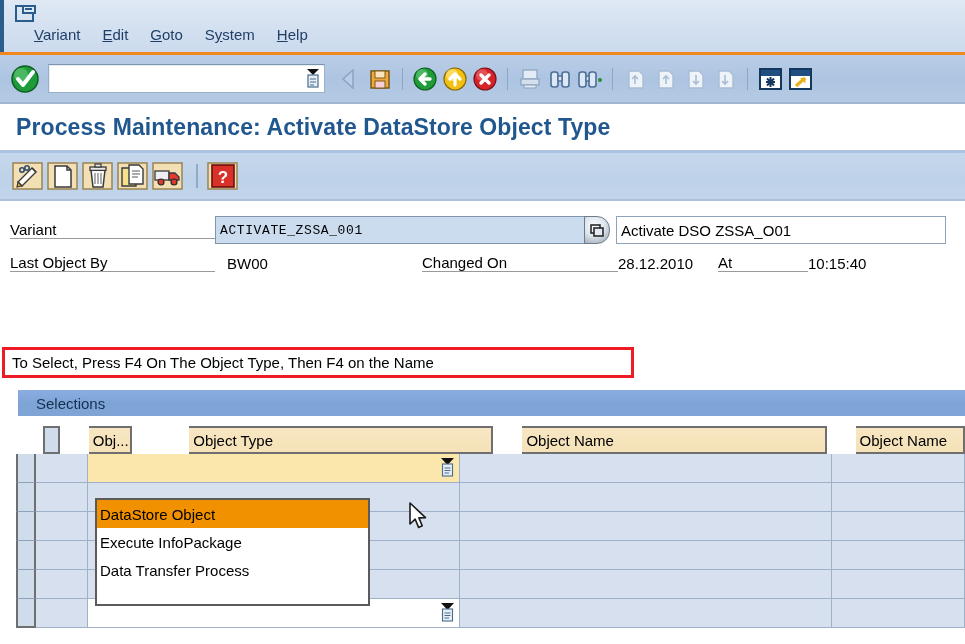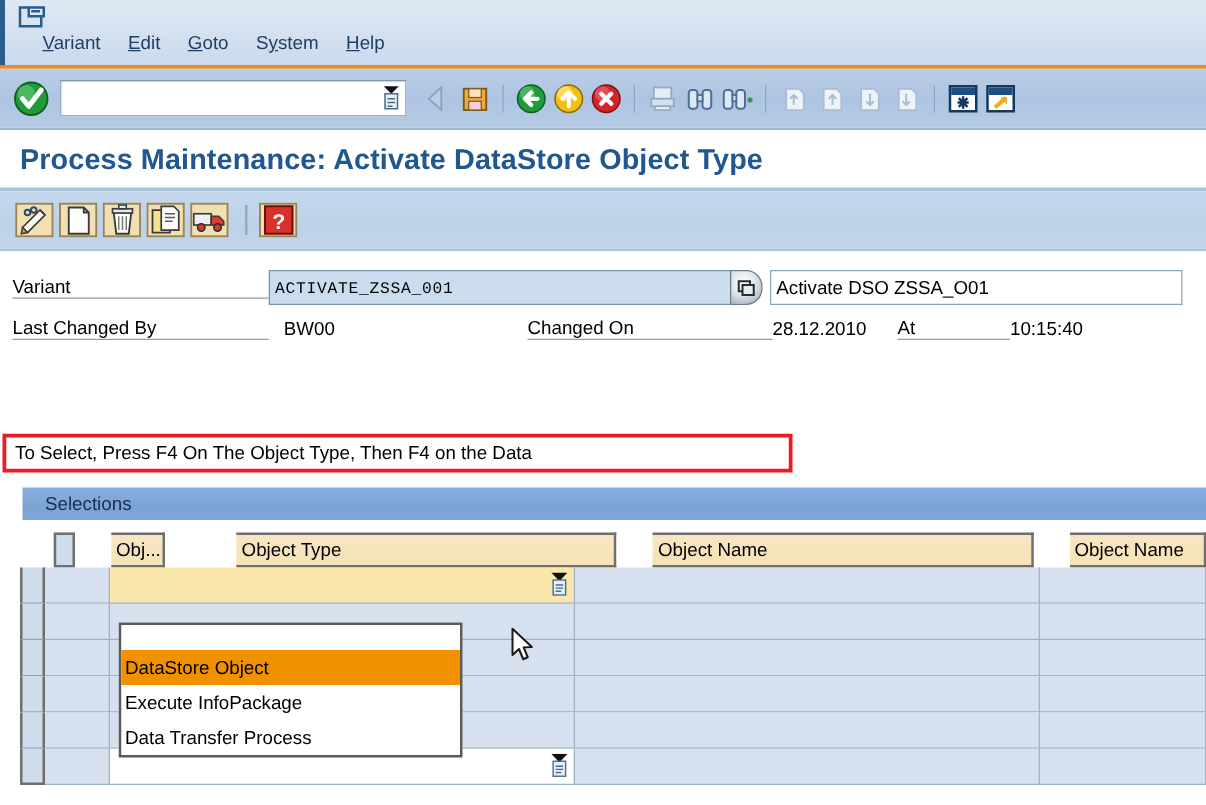--- a/index.html
+++ b/index.html
@@ -269,21 +269,21 @@
   }
   .ddopt {
     height: 28px;
     font-size: 15px;
     color: #000;
     display: flex; align-items: center;
     padding-left: 3px;
     white-space: nowrap;
     cursor: default;
   }
-  .ddopt.sel { background: #f29100; color: #000; margin-top: 20px; }
+  .ddopt.sel { background: #f29100; color: #000; }
 
   .cursor {
     position: absolute;
     left: 408px; top: 502px;
     width: 22px; height: 32px;
     z-index: 60;
     pointer-events: none;
   }
 </style>
 </head>
@@ -513,31 +513,31 @@
       <div class="matchcode">
         <svg width="24" height="26" viewBox="0 0 24 26">
           <rect x="6" y="8" width="9" height="8" fill="none" stroke="#2a2a2a" stroke-width="1.6"></rect>
           <rect x="9" y="11" width="9" height="8" fill="#e6ecf3" stroke="#2a2a2a" stroke-width="1.6"></rect>
         </svg>
       </div>
       <input class="descfield" value="Activate DSO ZSSA_O01" style="">
     </div>
 
     <div class="frow" style="left:10px; top:53px;">
-      <span class="flabel uline" style="width:205px; display:inline-block;">Last Changed By</span>
+      <span class="flabel uline" style="width:205px; display:inline-block;">Last Object By</span>
       <span class="flabel" style="width:195px; display:inline-block; padding-left:12px;">BW00</span>
       <span class="flabel uline" style="width:196px; display:inline-block;">Changed On</span>
       <span class="flabel" style="width:100px; display:inline-block;">28.12.2010</span>
       <span class="flabel uline" style="width:90px; display:inline-block;">At</span>
       <span class="flabel" style="display:inline-block;">10:15:40</span>
     </div>
   </div>
 
   <div class="msgbox">
-    <span>To Select, Press F4 On The Object Type, Then F4 on the Data</span>
+    <span>To Select, Press F4 On The Object Type, Then F4 on the Name</span>
   </div>
 
   <div class="selbar-left-pad"></div>
   <div class="selbar">
     <span>Selections</span>
   </div>
 
   <div class="tablewrap">
 
     <div class="thead">

